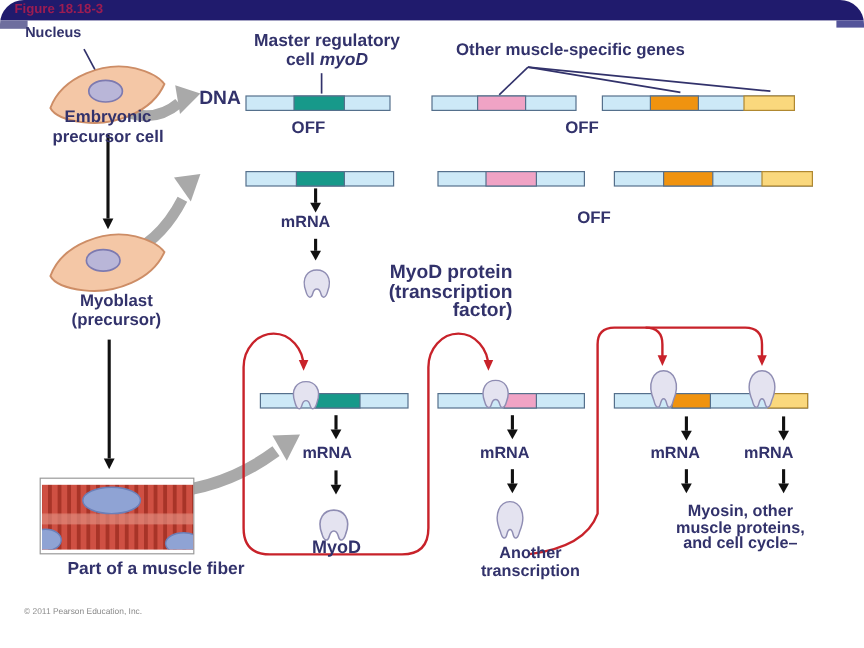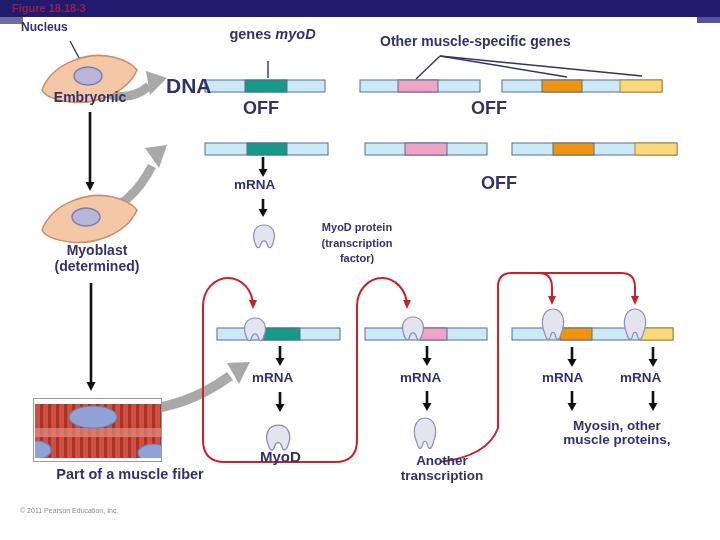--- a/index.html
+++ b/index.html
@@ -1,40 +1,40 @@
 <!DOCTYPE html>
 <html><head>
 <meta charset="utf-8">
 <style>
   html,body{margin:0;padding:0;background:#fff;}
   #slide{position:relative;width:720px;height:540px;background:#fff;overflow:hidden;
-         font-family:"Liberation Sans",sans-serif;}
+         font-family:"Liberation Sans",sans-serif;border-radius:20px;}
   .lbl{position:absolute;color:#32326b;font-weight:bold;line-height:1.1;white-space:nowrap;}
   .ctr{text-align:center;white-space:normal;}
   .it{font-style:italic;margin-left:4px;}
   #hdr-bar{position:absolute;left:0;top:0;width:720px;height:17px;background:#201b6d;}
   #hdr-sq-left{position:absolute;left:0;top:17px;width:23px;height:7px;background:#6e6e9e;}
   #hdr-sq-right{position:absolute;left:697px;top:17px;width:23px;height:6px;background:#54549a;}
   #fig-label{left:12px;top:2px;font-size:11px;color:#9c1c52;}
   #lbl-nucleus{left:21px;top:21px;font-size:12px;}
   #lbl-master{left:190px;top:26px;width:165px;font-size:14.5px;line-height:16px;}
   #lbl-other{left:380px;top:34px;font-size:14px;}
-  #lbl-dna{left:166px;top:74px;font-size:21px;}
+  #lbl-dna{left:166px;top:74px;font-size:16px;}
   #lbl-embryonic{left:25px;top:89px;width:130px;font-size:14px;line-height:16px;}
-  .off{font-size:18px;}
+  .off{font-size:14px;}
   #off-1{left:243px;top:99px;}
   #off-2{left:471px;top:99px;}
   #off-3{left:481px;top:174px;}
   .mrna{font-size:13.5px;width:60px;}
   #mrna-0{left:234px;top:178px;}
   #mrna-1{left:252px;top:371px;}
   #mrna-2{left:400px;top:371px;}
   #mrna-3{left:542px;top:371px;}
   #mrna-4{left:620px;top:371px;}
-  #lbl-myod-protein{left:287px;top:220px;width:140px;font-size:11px;line-height:15.5px;}
+  #lbl-myod-protein{left:287px;top:220px;width:140px;font-size:16px;line-height:15.5px;text-align:right;}
   #lbl-myoblast{left:27px;top:242px;width:140px;font-size:14px;line-height:16px;}
   #lbl-myod-bottom{left:260px;top:449px;font-size:15px;}
   #lbl-another{left:377px;top:454px;width:130px;font-size:13.5px;line-height:14.5px;}
   #lbl-myosin{left:547px;top:419px;width:140px;font-size:13.5px;line-height:13.5px;}
   #lbl-fiber{left:15px;top:466px;width:230px;font-size:14.5px;line-height:17px;}
   #copyright{left:20px;top:507px;font-size:7px;color:#8a8a8a;font-weight:normal;}
   svg{position:absolute;left:0;top:0;}
 </style>
 </head>
 <body>
@@ -178,62 +178,65 @@
       <use href="#toothProtein" transform="translate(265,424) scale(1.1)"></use>
       <use href="#tallProtein" transform="translate(413,417)"></use>
     </g>
   </svg>
 
   <div class="lbl" id="fig-label">Figure 18.18-3</div>
 
   <div class="lbl" id="lbl-nucleus">Nucleus</div>
 
   <div class="lbl ctr" id="lbl-master">
-    <div><span>genes</span><span class="it">myoD</span></div>
+    <div>Master regulatory</div>
+    <div><span>cell</span><span class="it">myoD</span></div>
   </div>
 
   <div class="lbl" id="lbl-other">Other muscle-specific genes</div>
 
   <div class="lbl" id="lbl-dna">DNA</div>
 
   <div class="lbl ctr" id="lbl-embryonic">
     <div>Embryonic</div>
+    <div>precursor cell</div>
   </div>
 
   <div class="lbl off" id="off-1">OFF</div>
   <div class="lbl off" id="off-2">OFF</div>
   <div class="lbl off" id="off-3">OFF</div>
 
   <div class="lbl mrna" id="mrna-0">mRNA</div>
   <div class="lbl mrna" id="mrna-1">mRNA</div>
   <div class="lbl mrna" id="mrna-2">mRNA</div>
   <div class="lbl mrna" id="mrna-3">mRNA</div>
   <div class="lbl mrna" id="mrna-4">mRNA</div>
 
   <div class="lbl ctr" id="lbl-myod-protein">
     <div>MyoD protein</div>
     <div>(transcription</div>
     <div>factor)</div>
   </div>
 
   <div class="lbl ctr" id="lbl-myoblast">
     <div>Myoblast</div>
-    <div>(determined)</div>
+    <div>(precursor)</div>
   </div>
 
   <div class="lbl" id="lbl-myod-bottom">MyoD</div>
 
   <div class="lbl ctr" id="lbl-another">
     <div>Another</div>
     <div>transcription</div>
   </div>
 
   <div class="lbl ctr" id="lbl-myosin">
     <div>Myosin, other</div>
     <div>muscle proteins,</div>
+    <div>and cell cycle–</div>
   </div>
 
   <div class="lbl ctr" id="lbl-fiber">
     <div>Part of a muscle fiber</div>
   </div>
 
   <div class="lbl" id="copyright">© 2011 Pearson Education, Inc.</div>
 
 </div>
 

